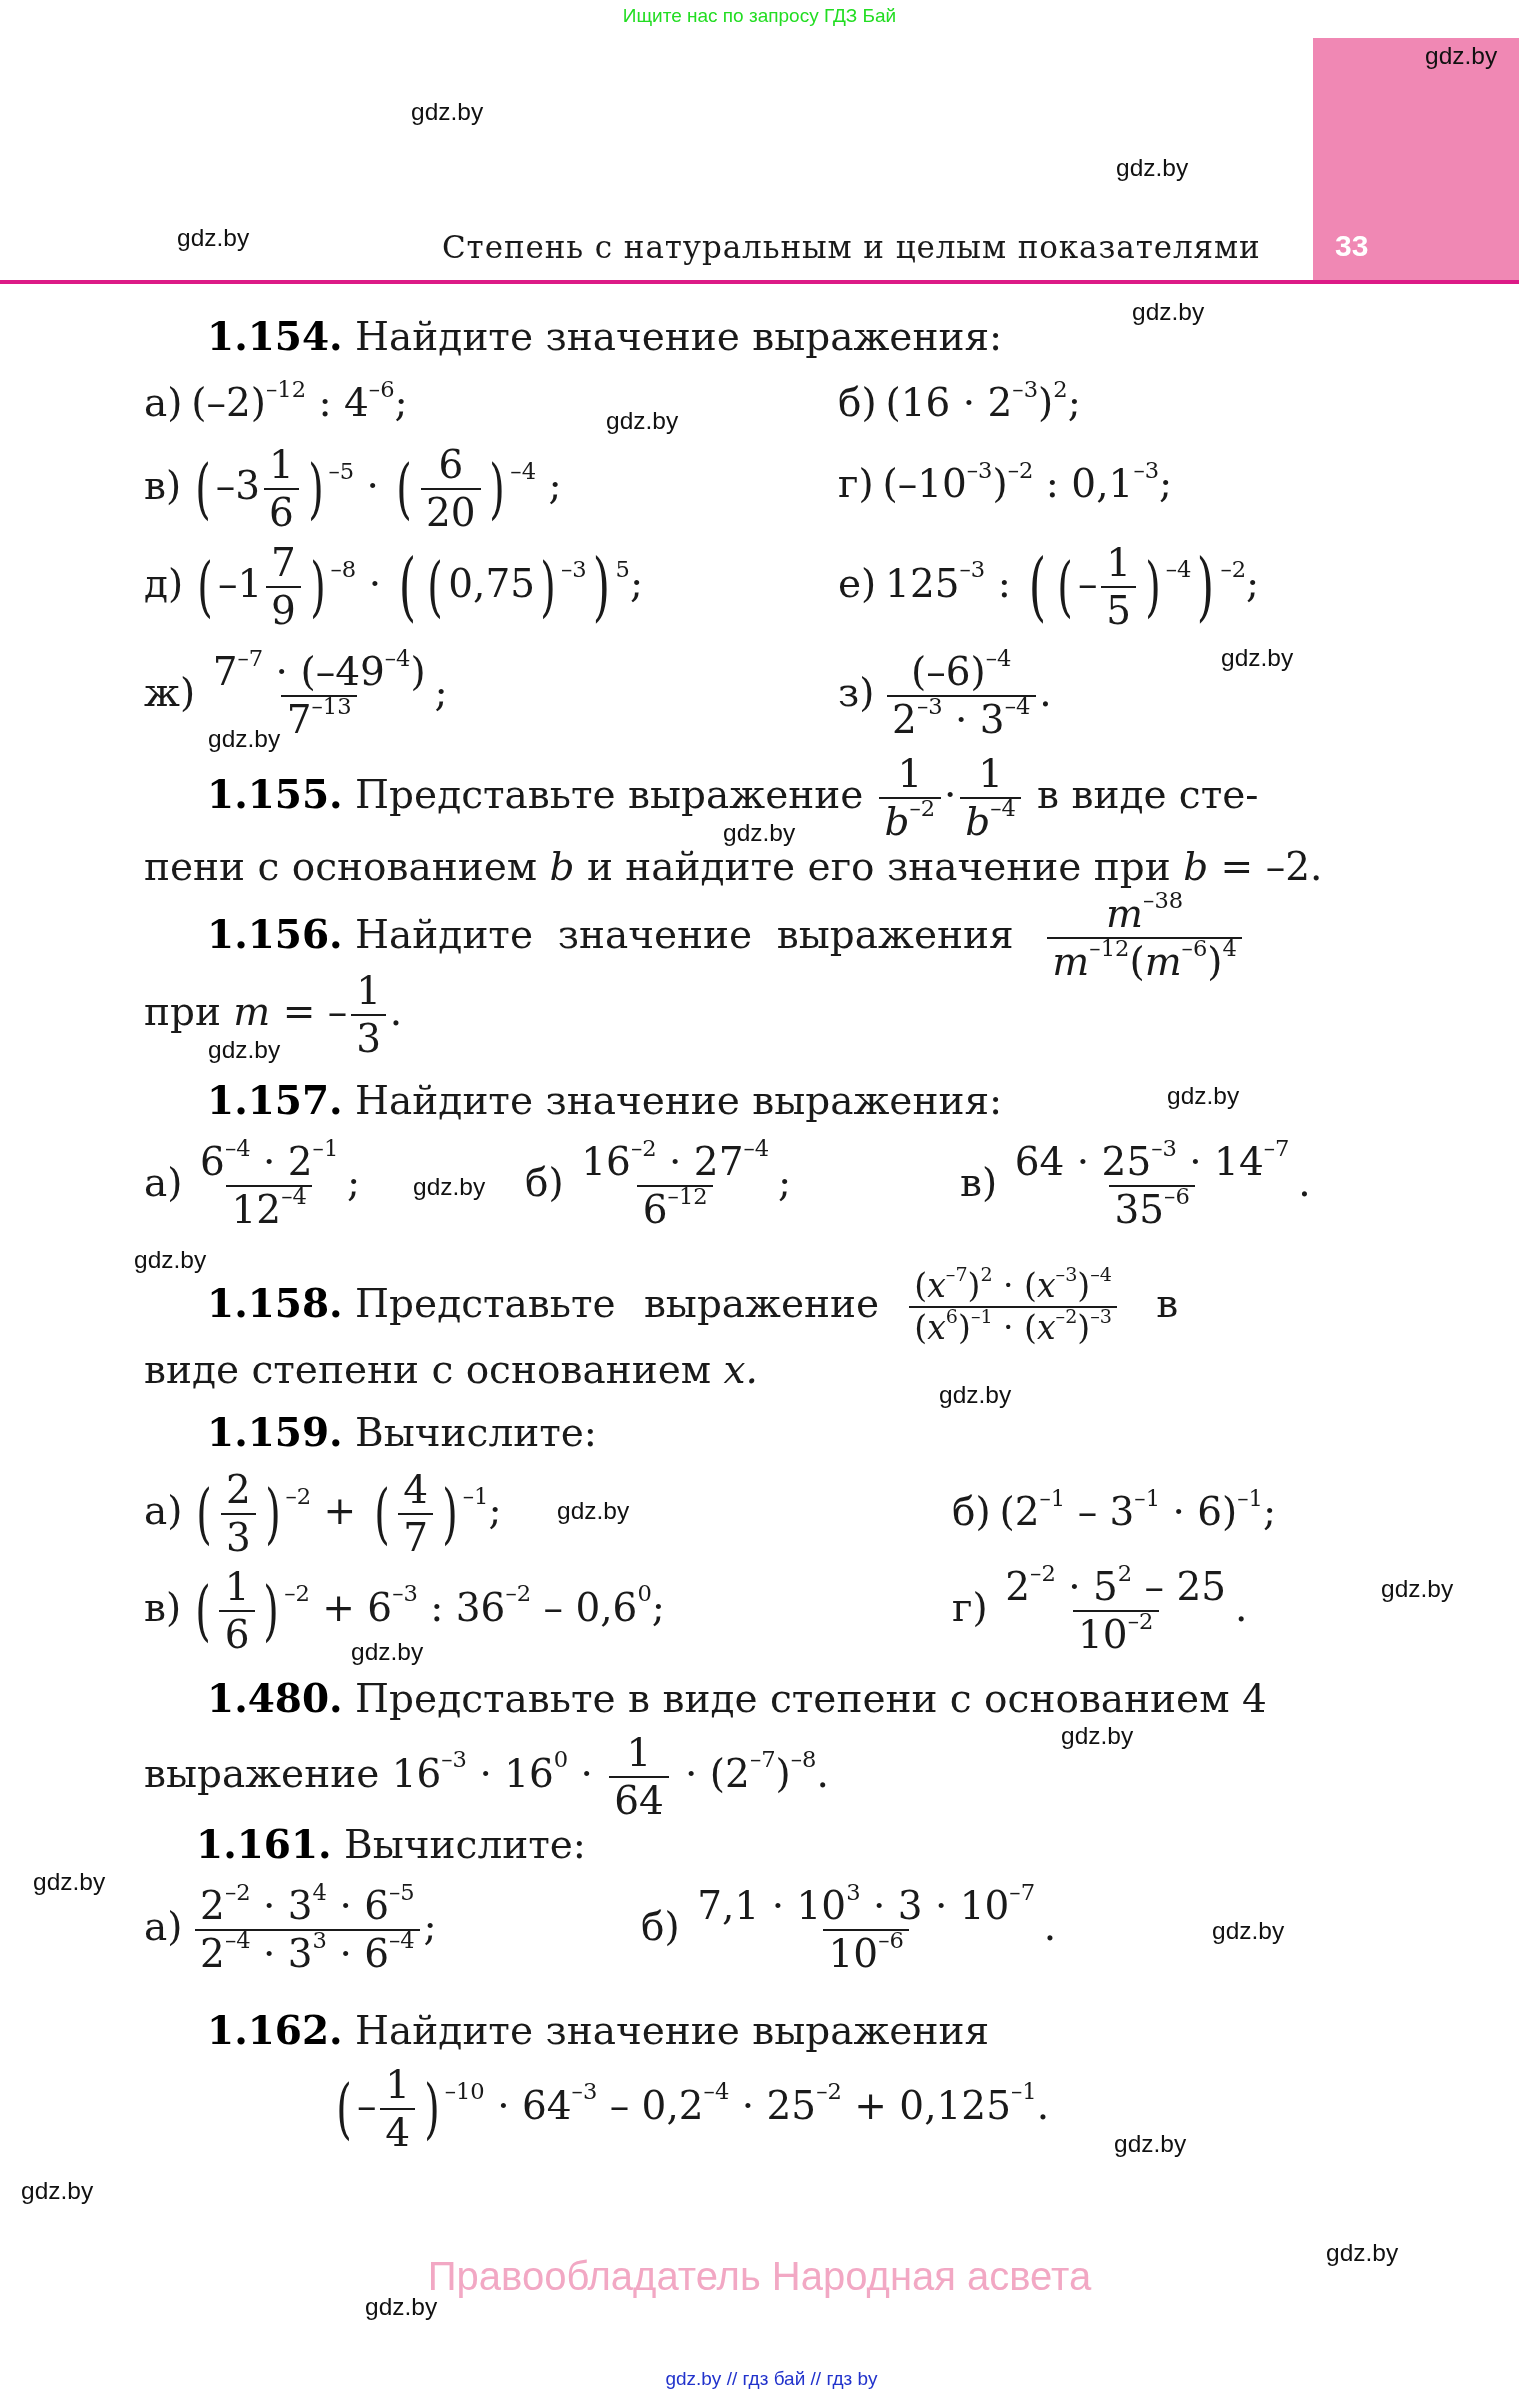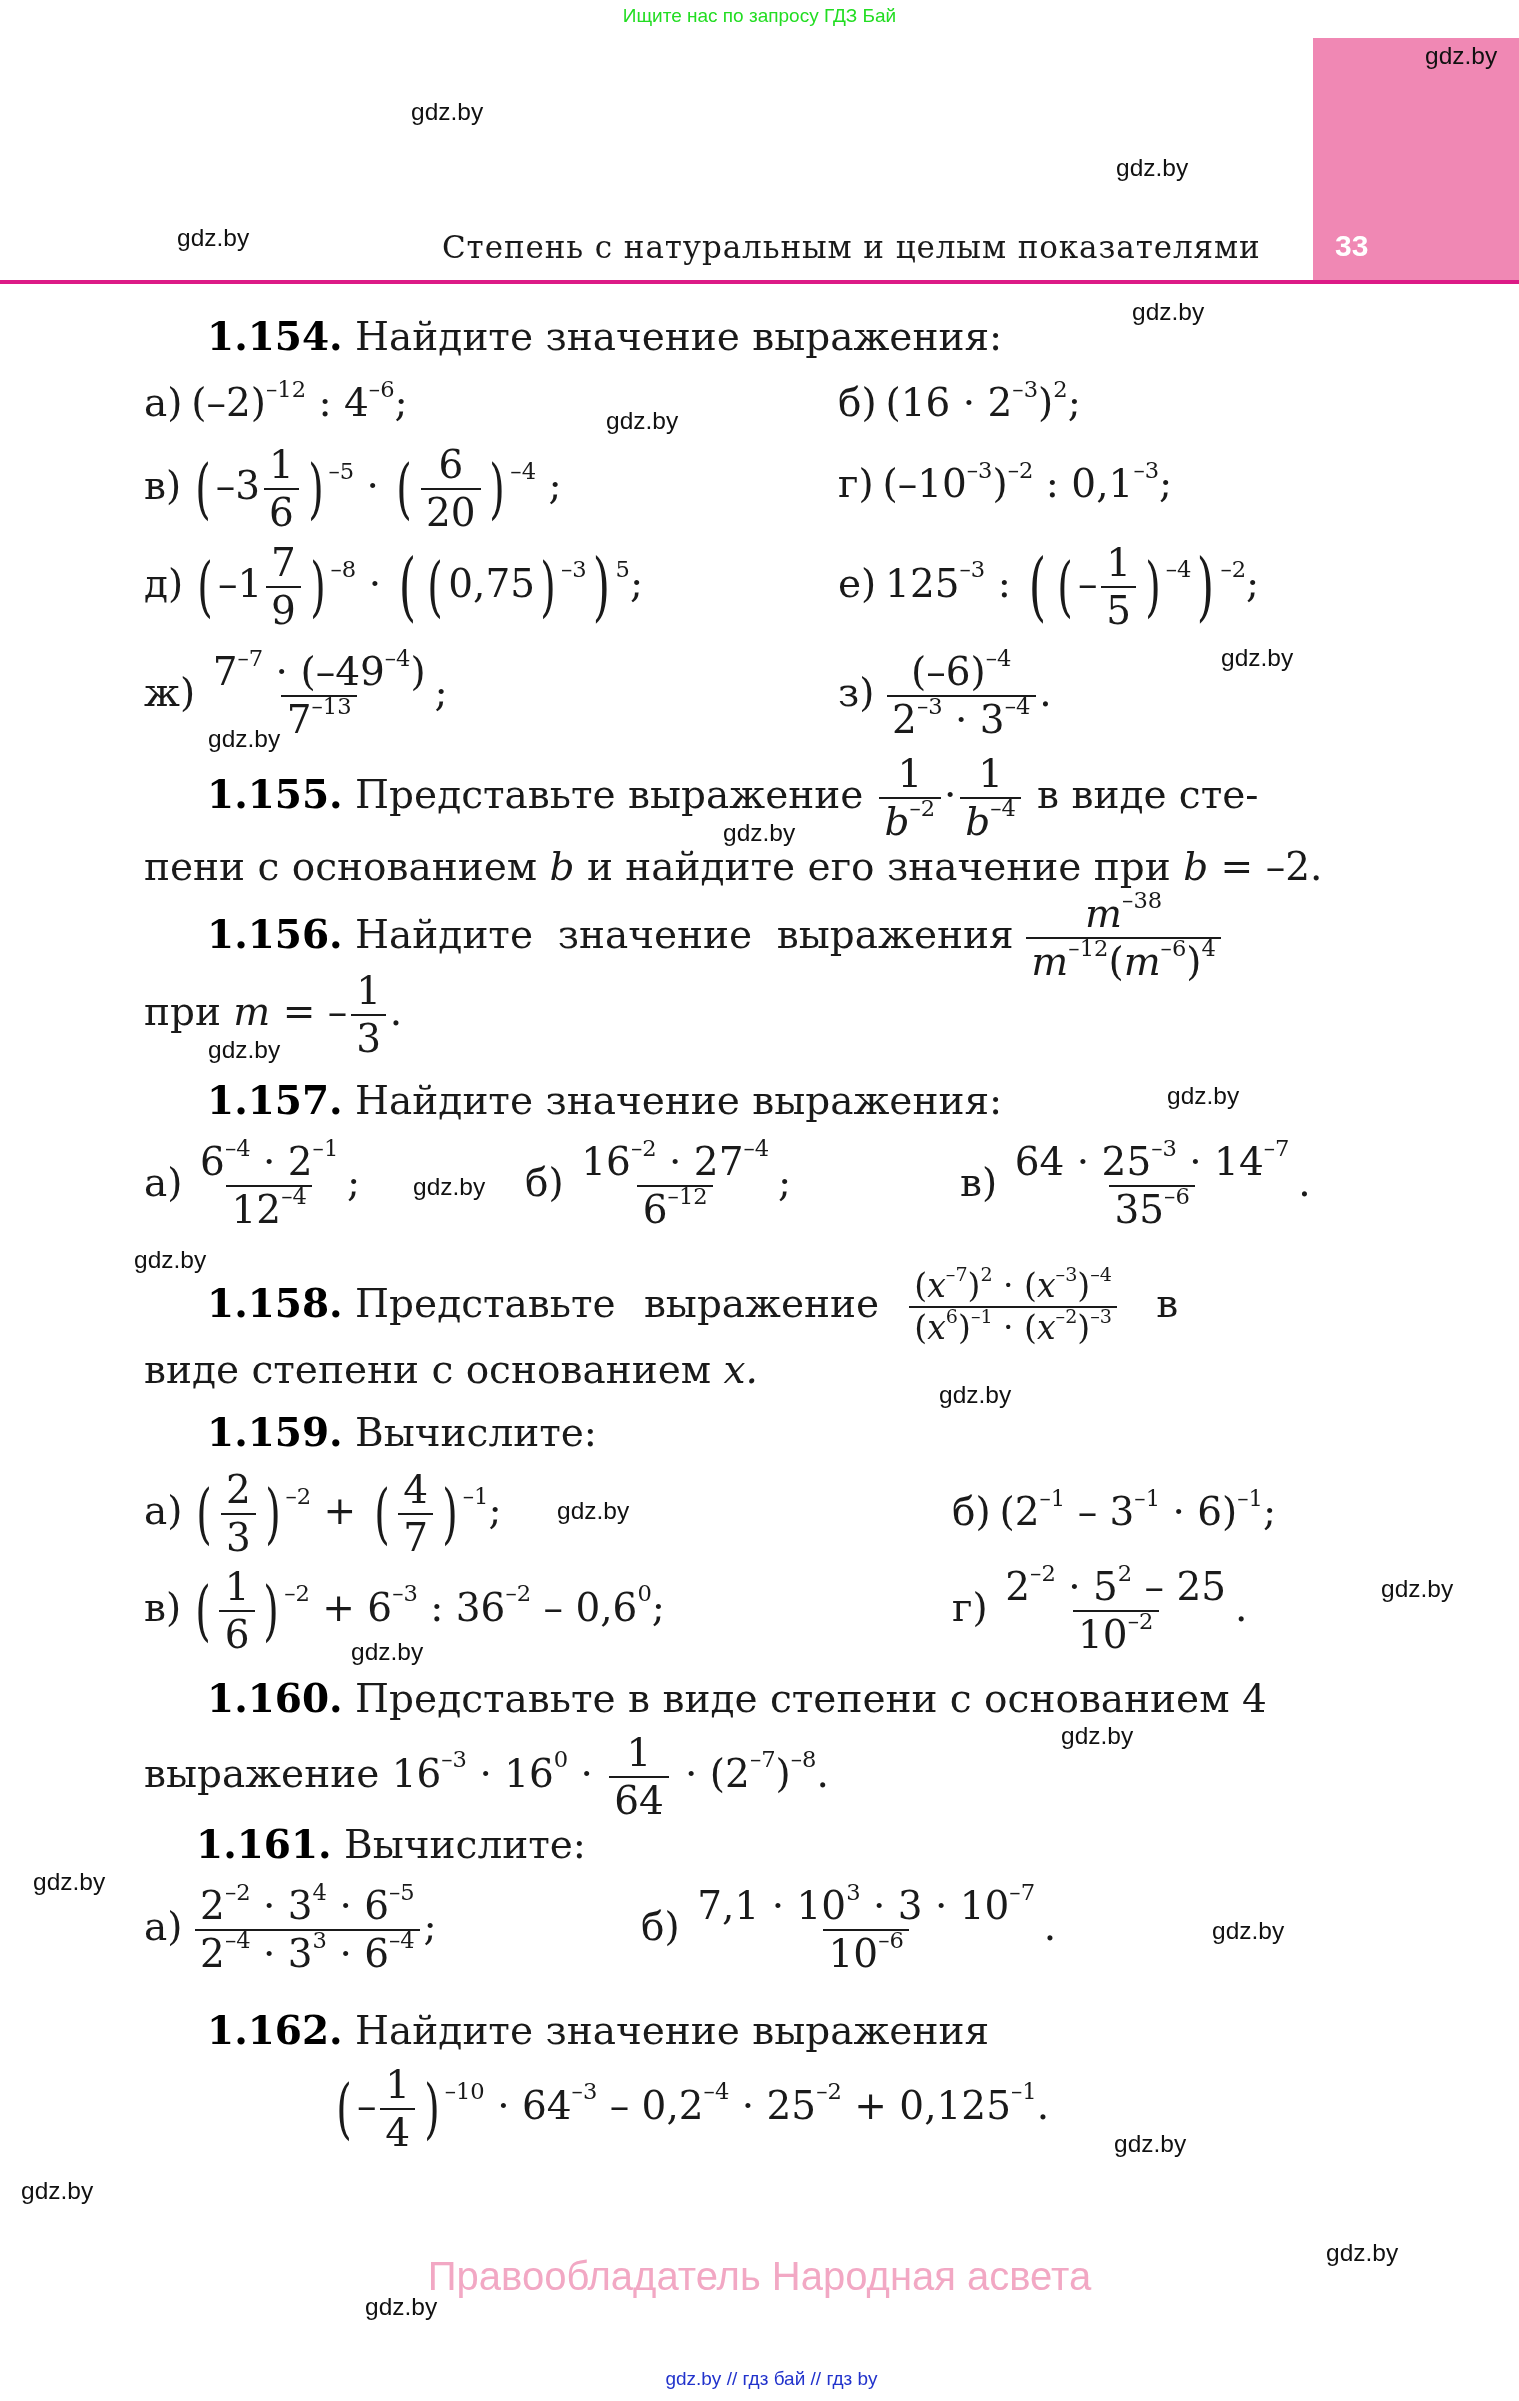--- a/index.html
+++ b/index.html
@@ -126,21 +126,21 @@
   <span>пени с основанием</span>
   <span class="it">b</span>
   <span>и найдите его значение при</span>
   <span class="it">b</span>
   <span>= –2.</span>
 </div>
 
 <div class="line" style="left:207px;top:894px">
   <span class="num">1.156.</span>
   <span style="word-spacing:12.3px">Найдите значение выражения</span>
-  <span style="margin-left:0" class="frac">
+  <span style="margin-left:21px" class="frac">
       <span class="n"><span class="it">m</span><sup>–38</sup></span>
       <span class="d"><span class="it">m</span><sup>–12</sup>(<span class="it">m</span><sup>–6</sup>)<sup>4</sup></span>
     </span>
 </div>
 <div class="line" style="left:144px;top:971px">
   <span>при</span>
   <span class="it">m</span>
   = –<span class="frac">
       <span class="n">1</span>
       <span class="d">3</span>
@@ -207,21 +207,21 @@
     </span><span class="paren">)</span><sup>–2</sup> + 6<sup>–3</sup> : 36<sup>–2</sup> – 0,6<sup>0</sup>;
 </div>
 <div class="line" style="left:952px;top:1567px">
   <span class="lbl">г)</span><span class="frac">
       <span class="n">2<sup>–2</sup> · 5<sup>2</sup> – 25</span>
       <span class="d">10<sup>–2</sup></span>
     </span>.
 </div>
 
 <div class="line" style="left:207px;top:1679px">
-  <span class="num">1.160.</span>
+  <span class="num">1.480.</span>
   <span>Представьте в виде степени с основанием 4</span>
 </div>
 <div class="line" style="left:144px;top:1733px">
   <span>выражение</span>
   16<sup>–3</sup> · 16<sup>0</sup> · <span class="frac">
       <span class="n">1</span>
       <span class="d">64</span>
     </span> · (2<sup>–7</sup>)<sup>–8</sup>.
 </div>
 

